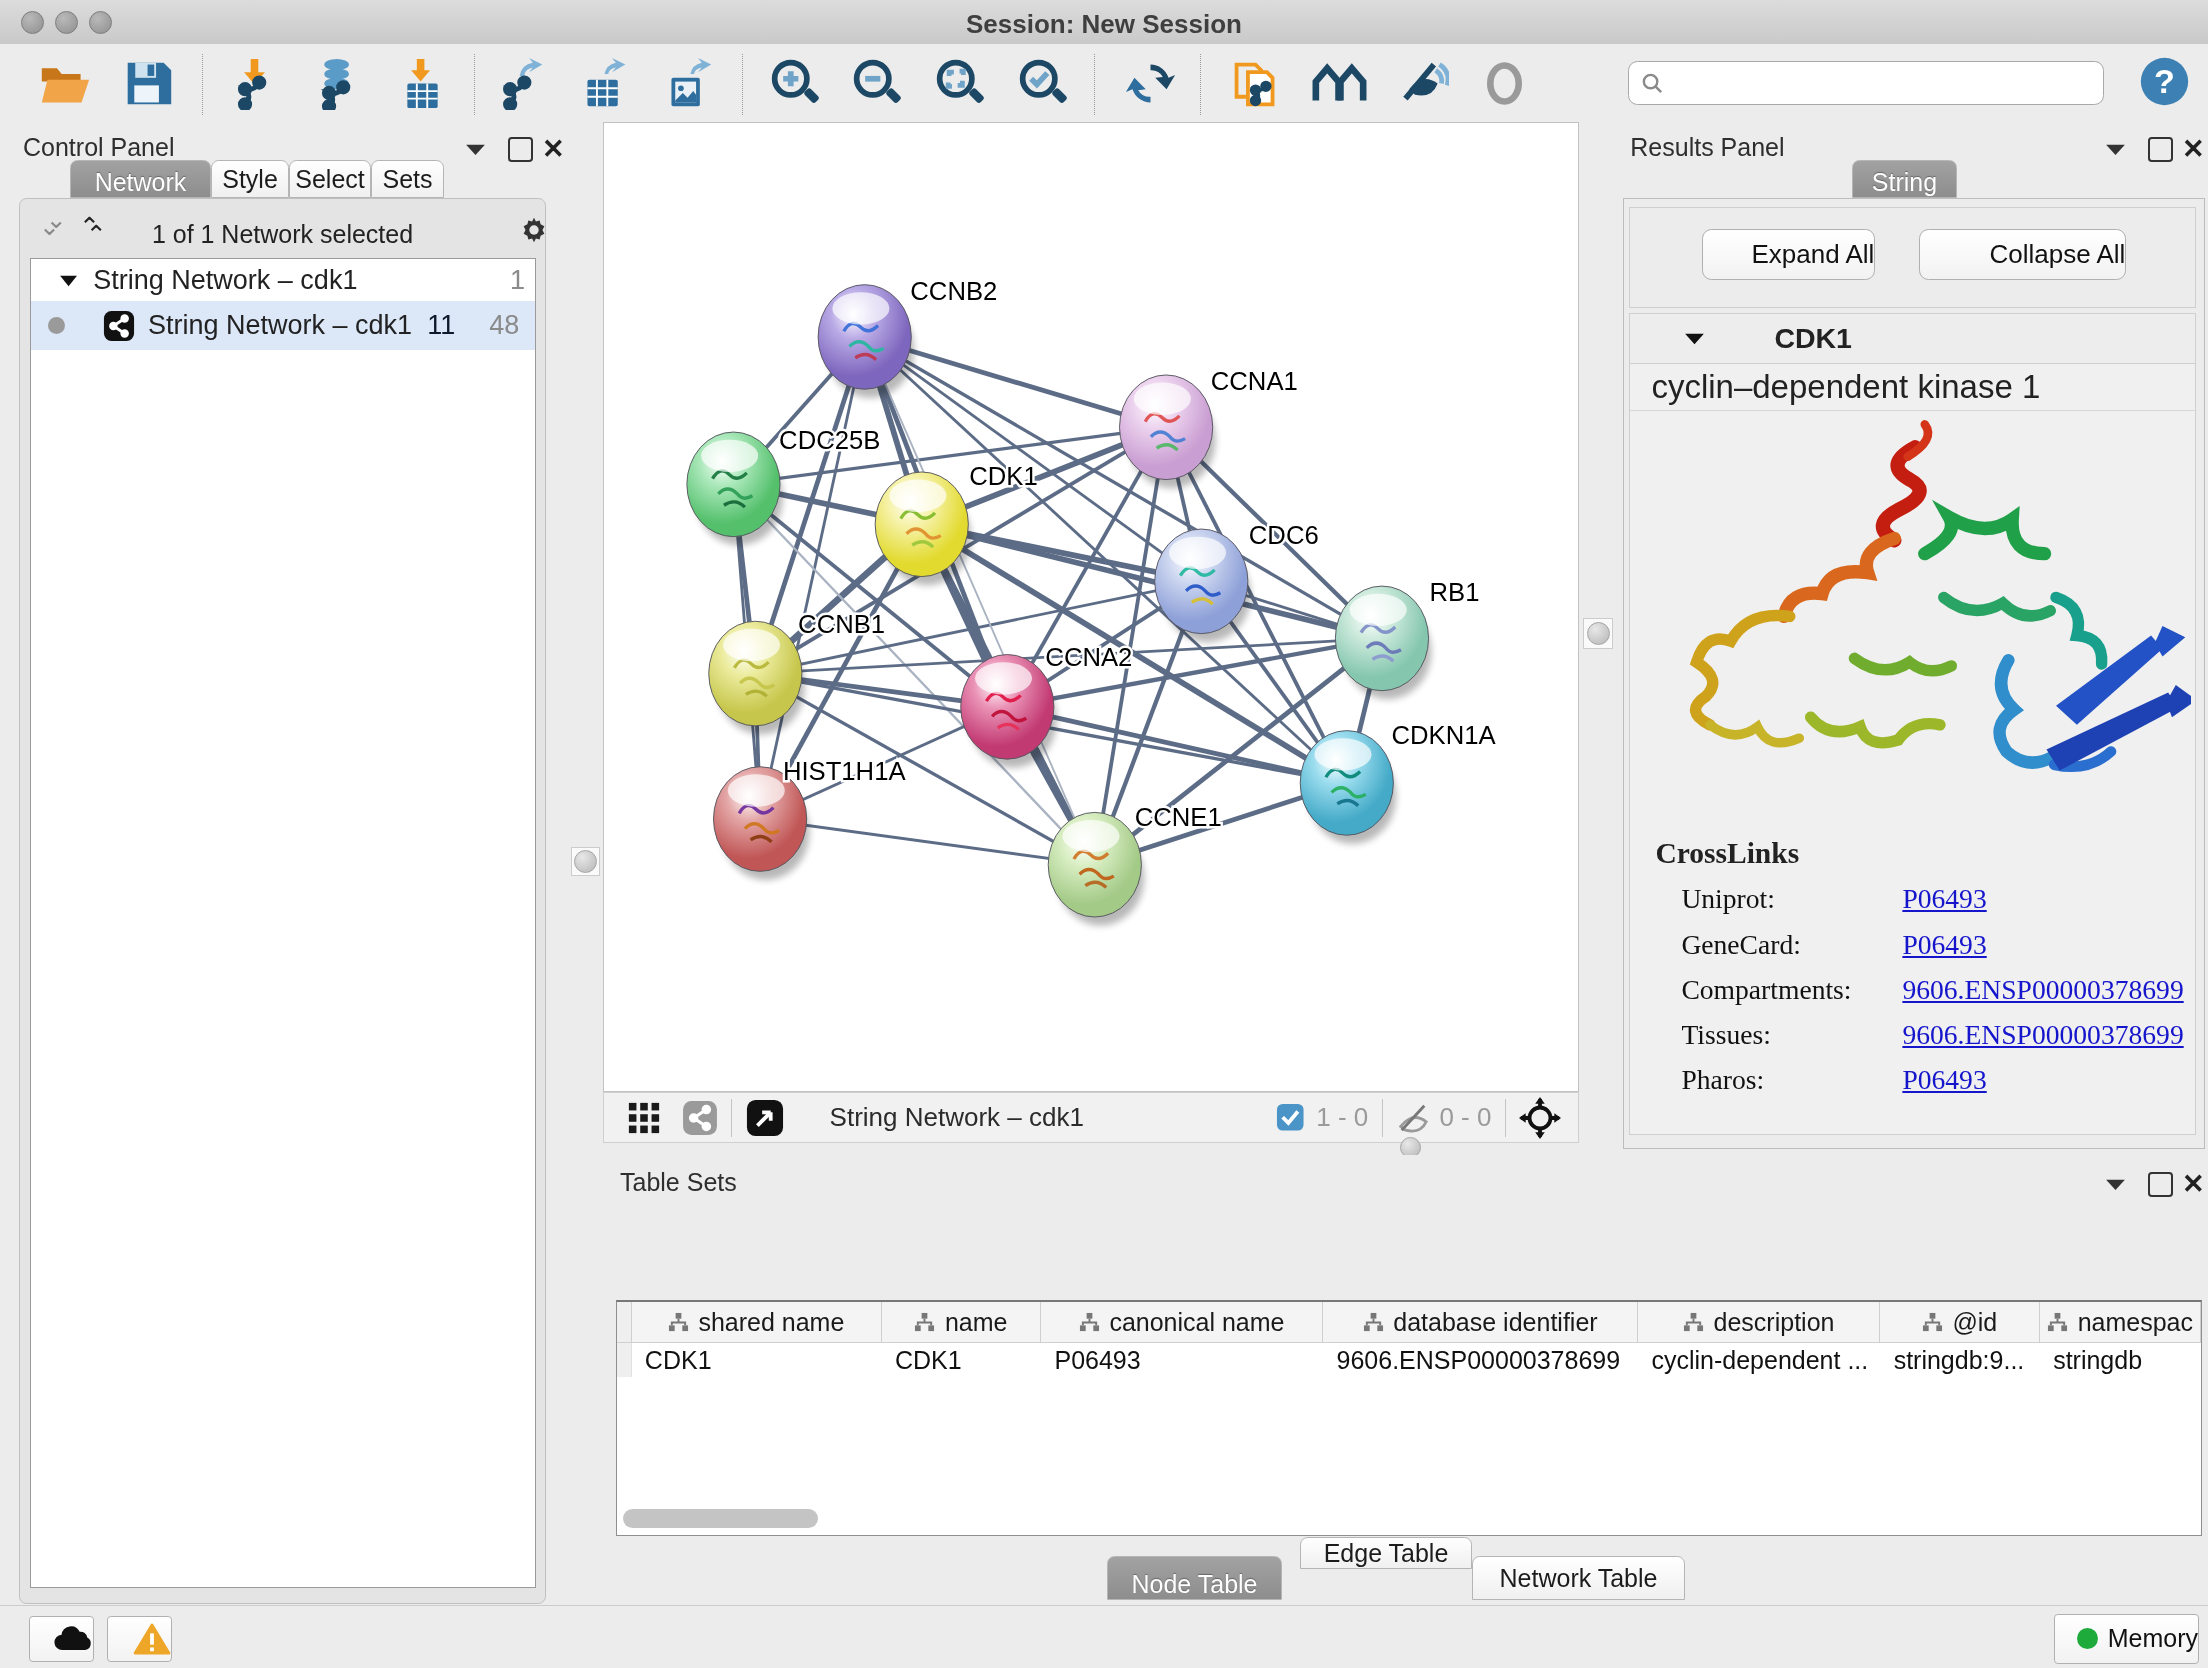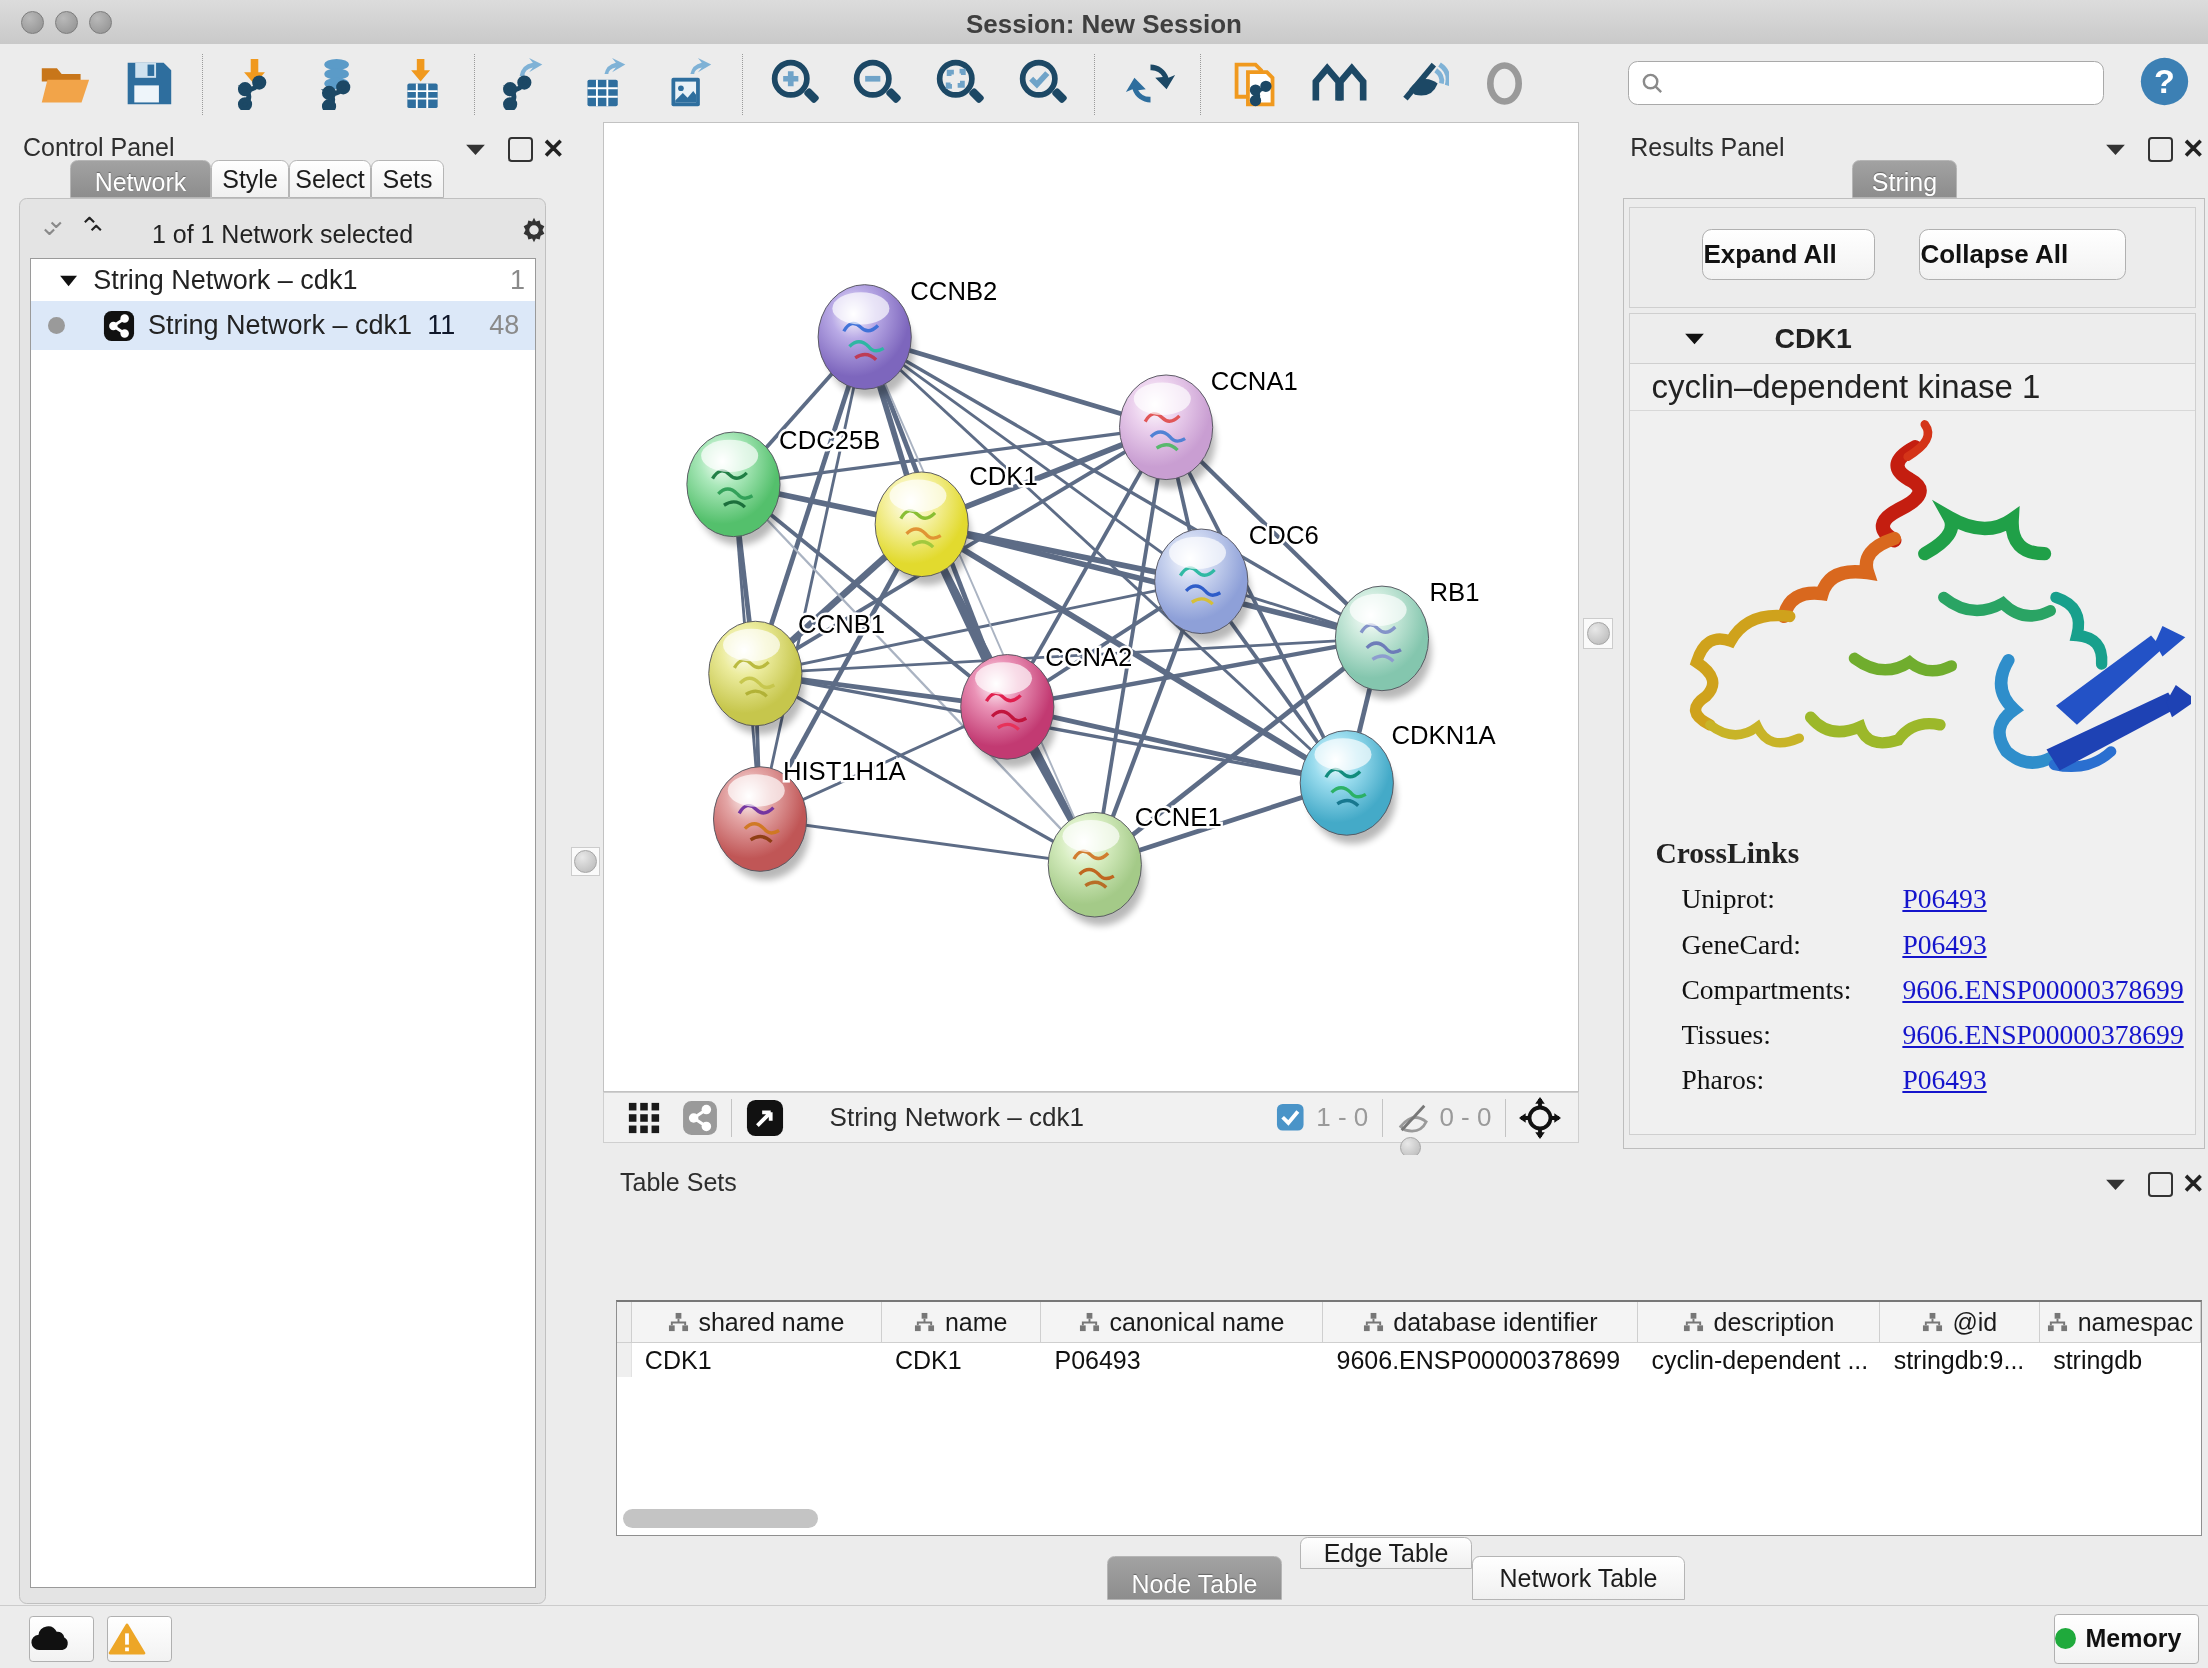--- a/index.html
+++ b/index.html
@@ -20,21 +20,21 @@
              border-radius:9.5px;display:flex;align-items:center;padding-left:11.4px;box-sizing:border-box;}
   .searchbox input{border:none;outline:none;font-size:23px;width:399px;background:transparent;
                    font-family:"Liberation Sans",sans-serif;}
   
   .panel-title{font-size:25px;color:#2e2e2e;}
   .tab{height:38px;border:1px solid #b5b5b5;background:linear-gradient(#ffffff,#f0f0f0);
        display:flex;align-items:center;justify-content:center;font-size:25px;color:#1c1c1c;
        border-radius:7.6px 7.6px 0 0;box-sizing:border-box;cursor:pointer;}
   .tab.sel{background:linear-gradient(#a2a2a2,#8d8d8d);color:#fff;text-shadow:0 -1px 1px #666;align-items:flex-end;}
   .btn{background:linear-gradient(#ffffff,#f2f2f2);border:1px solid #b0b0b0;border-radius:9.5px;
-       display:flex;align-items:center;justify-content:flex-start;font-size:26px;color:#111;cursor:pointer;font-weight:bold;}
+       display:flex;align-items:center;justify-content:flex-end;font-size:26px;color:#111;cursor:pointer;}
   
   .listrow{display:flex;align-items:center;font-size:27px;}
   
   .canvas{left:603px;top:122px;width:976px;height:970px;background:#fff;border:1px solid #c2c2c2;box-sizing:border-box;}
   .netbar{left:603px;top:1092px;width:976px;height:51px;background:#f1f1f1;border:1px solid #cfcfcf;
           box-sizing:border-box;display:flex;align-items:center;}
   .nb-sep{width:1px;height:38px;background:#c4c4c4;margin:0 13.3px;}
   .node-label{font-size:27px;fill:#000;paint-order:stroke;stroke:#ffffff;stroke-width:5px;
               font-family:"Liberation Sans",sans-serif;}
   

